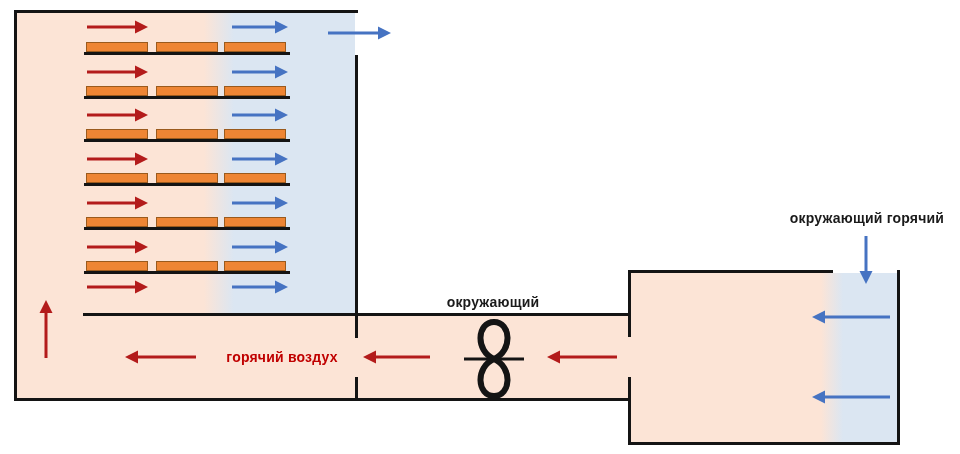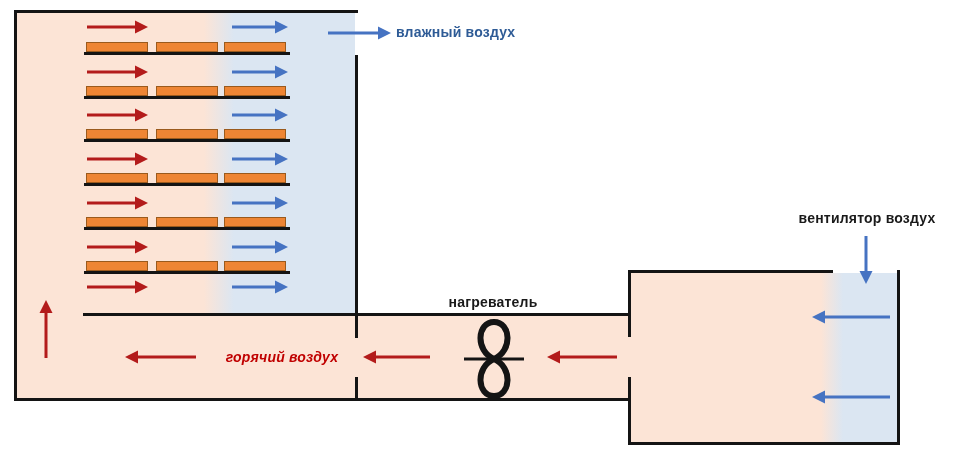--- a/index.html
+++ b/index.html
@@ -161,17 +161,16 @@
         <polygon fill="#4673c2" points="0.5,35 7,48 13.5,35"></polygon>
       </svg>
     </div>
 
   <svg style="position:absolute;left:462px;top:315px;overflow:visible" width="64" height="84" viewBox="0 0 64 84">
     <line x1="2" y1="44" x2="62" y2="44" stroke="#141414" stroke-width="3"></line>
     <path d="M32,44 C13,36 15,7 32,7 C49,7 51,36 32,44 Z" fill="none" stroke="#141414" stroke-width="6" stroke-linejoin="round"></path>
     <path d="M32,44 C13,52 15,81 32,81 C49,81 51,52 32,44 Z" fill="none" stroke="#141414" stroke-width="6" stroke-linejoin="round"></path>
   </svg>
 
-  <div class="lbl" style="left:396px;top:24px;color:var(--humid-text);">влажный воздух</div>
-  <div class="lbl center" style="left:788px;top:210px;width:158px;">вентилятор воздух</div>
-  <div class="lbl center" style="left:438px;top:294px;width:110px;">нагреватель</div>
-  <div class="lbl center" style="left:220px;top:349px;width:124px;color:var(--hot-text);font-style:italic;">горячий воздух</div>
+  <div class="lbl center" style="left:788px;top:210px;width:158px;">окружающий горячий</div>
+  <div class="lbl center" style="left:438px;top:294px;width:110px;">окружающий</div>
+  <div class="lbl center" style="left:220px;top:349px;width:124px;color:var(--hot-text);">горячий воздух</div>
 </div>
 
 </body></html>

